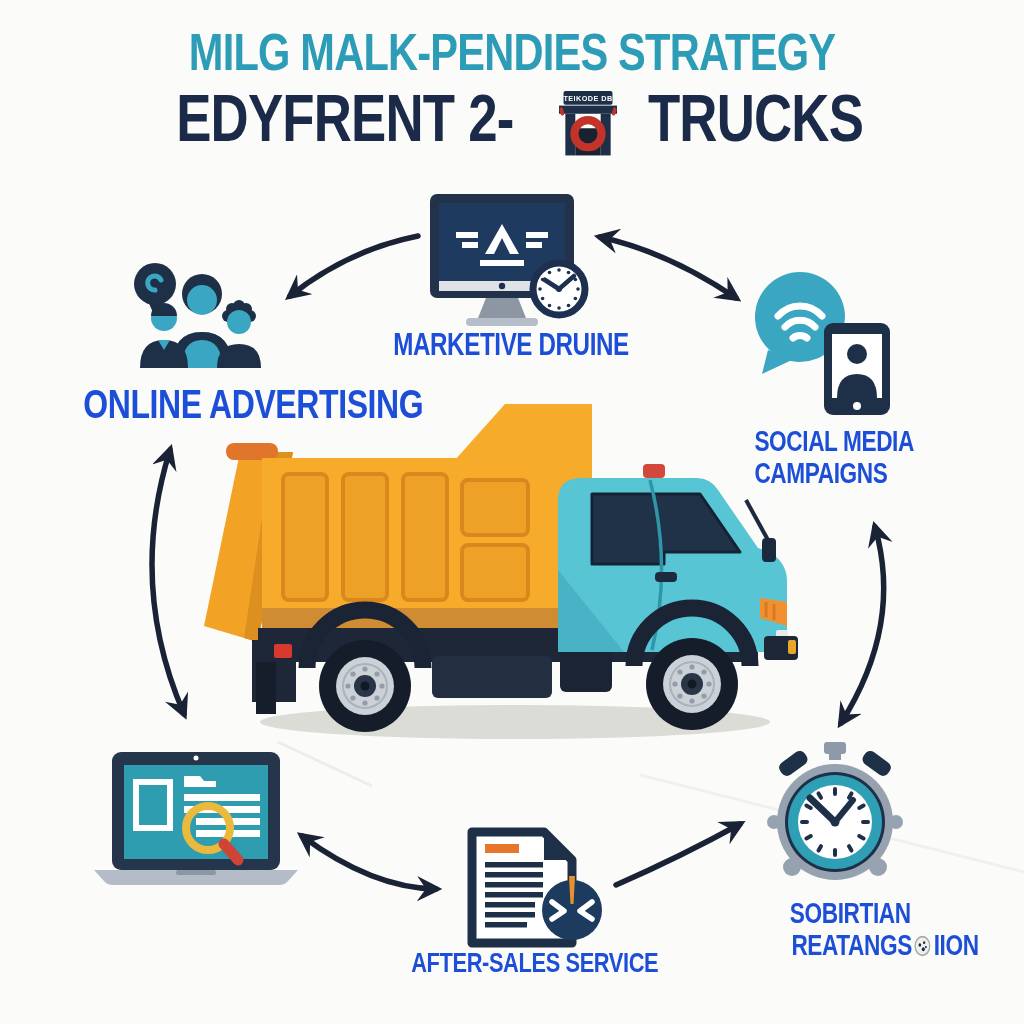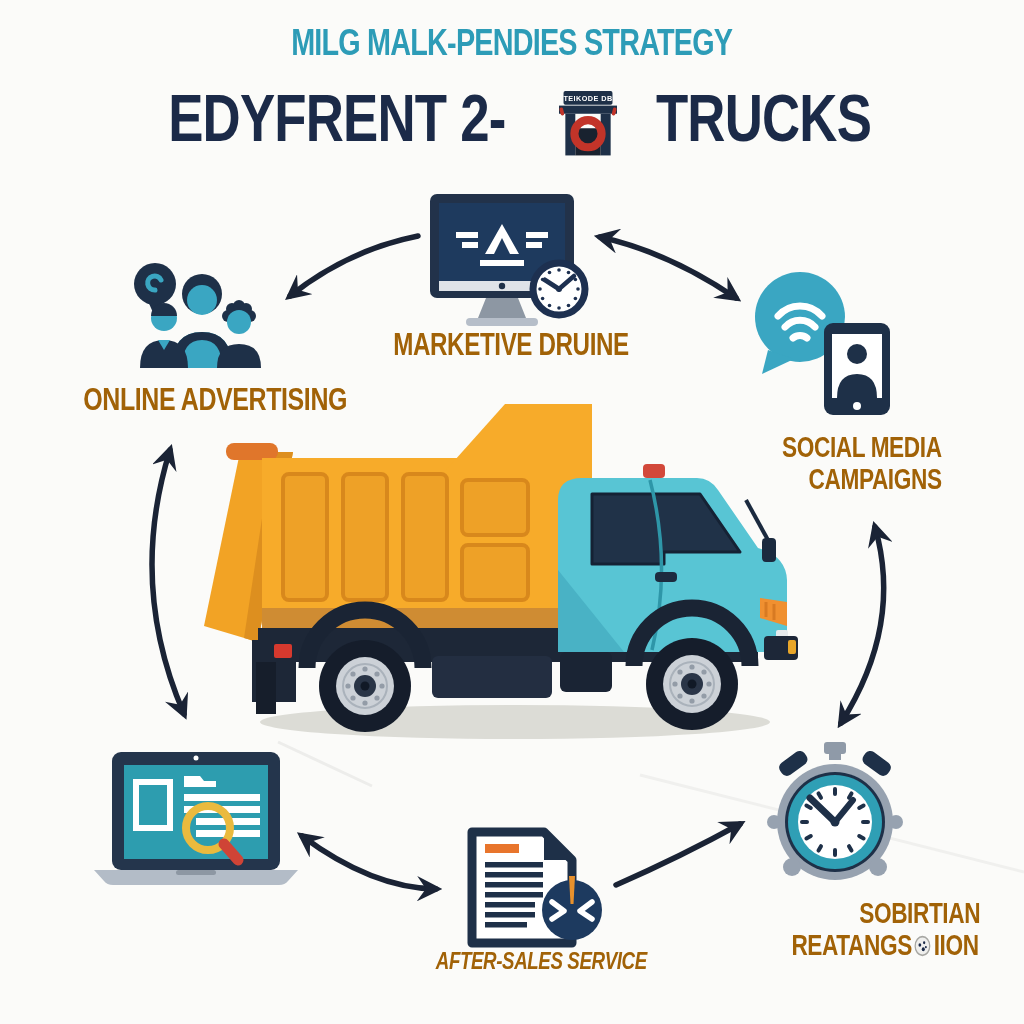--- a/index.html
+++ b/index.html
@@ -1,22 +1,22 @@
 <!DOCTYPE html>
 <html><head>
 <meta charset="utf-8">
 <style>
   html,body{margin:0;padding:0;}
   .canvas{position:relative;width:1024px;height:1024px;background:#fbfbf9;overflow:hidden;
           font-family:"Liberation Sans",sans-serif;}
   .hline{position:absolute;left:0;width:100%;text-align:center;font-weight:bold;letter-spacing:-1px;white-space:nowrap;}
-  .hline1{top:22px;color:#2d9cb7;font-size:36px;}
-  .hline2{top:80px;color:#1b2a48;font-size:66px;display:flex;justify-content:center;align-items:flex-start;gap:12px;text-align:right;}
+  .hline1{top:22px;color:#2d9cb7;font-size:52px;}
+  .hline2{top:80px;color:#1b2a48;font-size:66px;display:flex;justify-content:center;align-items:flex-start;gap:4px;text-align:right;}
   .squish{display:inline-block;transform:scaleX(0.8);transform-origin:center;}
-  .lbl{position:absolute;color:#a16207;font-weight:bold;text-align:right;line-height:1.1;letter-spacing:-0.5px;}
+  .lbl{position:absolute;color:#1d4ed8;font-weight:bold;text-align:left;line-height:1.1;letter-spacing:-0.5px;}
   .cline{display:block;transform:scaleX(0.78);transform-origin:center;white-space:nowrap;}
   .cline.row{display:flex;justify-content:center;align-items:center;gap:3px;}
   .icon-box{position:absolute;}
   .icon-box svg{display:block;}
   .arrow-layer{position:absolute;left:0;top:0;pointer-events:none;}
 </style>
 </head>
 <body>
 
 <div class="canvas">
@@ -202,41 +202,41 @@
         <circle cx="100" cy="60" r="6"></circle>
           <circle cx="104" cy="53" r="6"></circle>
           <circle cx="111" cy="50" r="6"></circle>
         <circle cx="118" cy="53" r="6"></circle>
           <circle cx="122" cy="60" r="6"></circle>
       </g>
       <circle cx="111" cy="66" r="12" fill="#3aa6c2"></circle>
       <path d="M 89,112 Q 89,88 111,88 Q 133,88 133,112 Z" fill="#1e3048"></path>
     </svg>
   </div>
-  <div class="lbl" style="left:50px;top:382px;width:302px;font-size:32px;">
+  <div class="lbl" style="left:50px;top:382px;width:302px;font-size:41px;">
     <span class="cline">ONLINE ADVERTISING</span>
   </div>
 
   <div class="icon-box" style="left:752px;top:270px;">
     <svg width="155" height="148" viewBox="0 0 155 148">
       <circle cx="48" cy="47" r="45" fill="#3aa6c2"></circle>
       <polygon points="16,80 42,89 10,104" fill="#3aa6c2"></polygon>
       <g stroke="#ffffff" stroke-width="7" fill="none" stroke-linecap="round">
         <path d="M 26,46 a 29,29 0 0 1 44,0"></path>
         <path d="M 33,57 a 20,20 0 0 1 30,0"></path>
         <path d="M 41,68 a 11,11 0 0 1 14,0"></path>
       </g>
       <rect x="72" y="53" width="66" height="92" rx="9" fill="#1e3048"></rect>
       <rect x="80" y="64" width="50" height="64" fill="#ffffff"></rect>
       <circle cx="105" cy="84" r="10" fill="#1e3048"></circle>
       <path d="M 85,128 Q 85,104 105,104 Q 125,104 125,128 Z" fill="#1e3048"></path>
       <circle cx="105" cy="136" r="4" fill="#ffffff"></circle>
     </svg>
   </div>
-  <div class="lbl" style="left:728px;top:426px;width:240px;font-size:29px;margin-top:6px;">
+  <div class="lbl" style="left:728px;top:426px;width:240px;font-size:29px;">
     <span class="cline">SOCIAL MEDIA</span>
     <span class="cline">CAMPAIGNS</span>
   </div>
 
   <div class="icon-box" style="left:90px;top:748px;">
     <svg width="212" height="138" viewBox="0 0 212 138">
       <rect x="22" y="4" width="168" height="118" rx="9" fill="#24354c"></rect>
       <circle cx="106" cy="10" r="2.5" fill="#ffffff"></circle>
       <rect x="34" y="17" width="144" height="94" fill="#2d9daf"></rect>
       <rect x="46" y="34" width="34" height="46" fill="none" stroke="#ffffff" stroke-width="6"></rect>
@@ -267,21 +267,21 @@
         <rect x="35" y="78" width="50" height="5.5"></rect>
           <rect x="35" y="88" width="50" height="5.5"></rect>
         <rect x="35" y="98" width="42" height="5.5"></rect>
       </g>
       <circle cx="122" cy="86" r="30" fill="#1d3a5f"></circle>
       <polygon points="119,52 125,52 123.5,80 120.5,80" fill="#e8912c"></polygon>
       <path d="M 102,78 L 114,87 L 102,95" stroke="#ffffff" stroke-width="5.5" fill="none" stroke-linecap="round" stroke-linejoin="round"></path>
       <path d="M 142,78 L 130,87 L 142,95" stroke="#ffffff" stroke-width="5.5" fill="none" stroke-linecap="round" stroke-linejoin="round"></path>
     </svg>
   </div>
-  <div class="lbl" style="left:378px;top:948px;width:302px;font-size:24px;font-style:italic;">
+  <div class="lbl" style="left:378px;top:948px;width:302px;font-size:28px;">
     <span class="cline">AFTER-SALES SERVICE</span>
   </div>
 
   <div class="icon-box" style="left:760px;top:740px;">
     <svg width="150" height="152" viewBox="0 0 150 152">
       <rect x="64" y="2" width="22" height="12" rx="3" fill="#8f9aa8"></rect>
       <rect x="69" y="12" width="12" height="8" fill="#8f9aa8"></rect>
       <rect x="18" y="16" width="30" height="15" rx="6" fill="#1e3048" transform="rotate(-36 33 23)"></rect>
       <rect x="102" y="16" width="30" height="15" rx="6" fill="#1e3048" transform="rotate(36 117 23)"></rect>
       <circle cx="75" cy="82" r="58" fill="#97a2b0"></circle>

